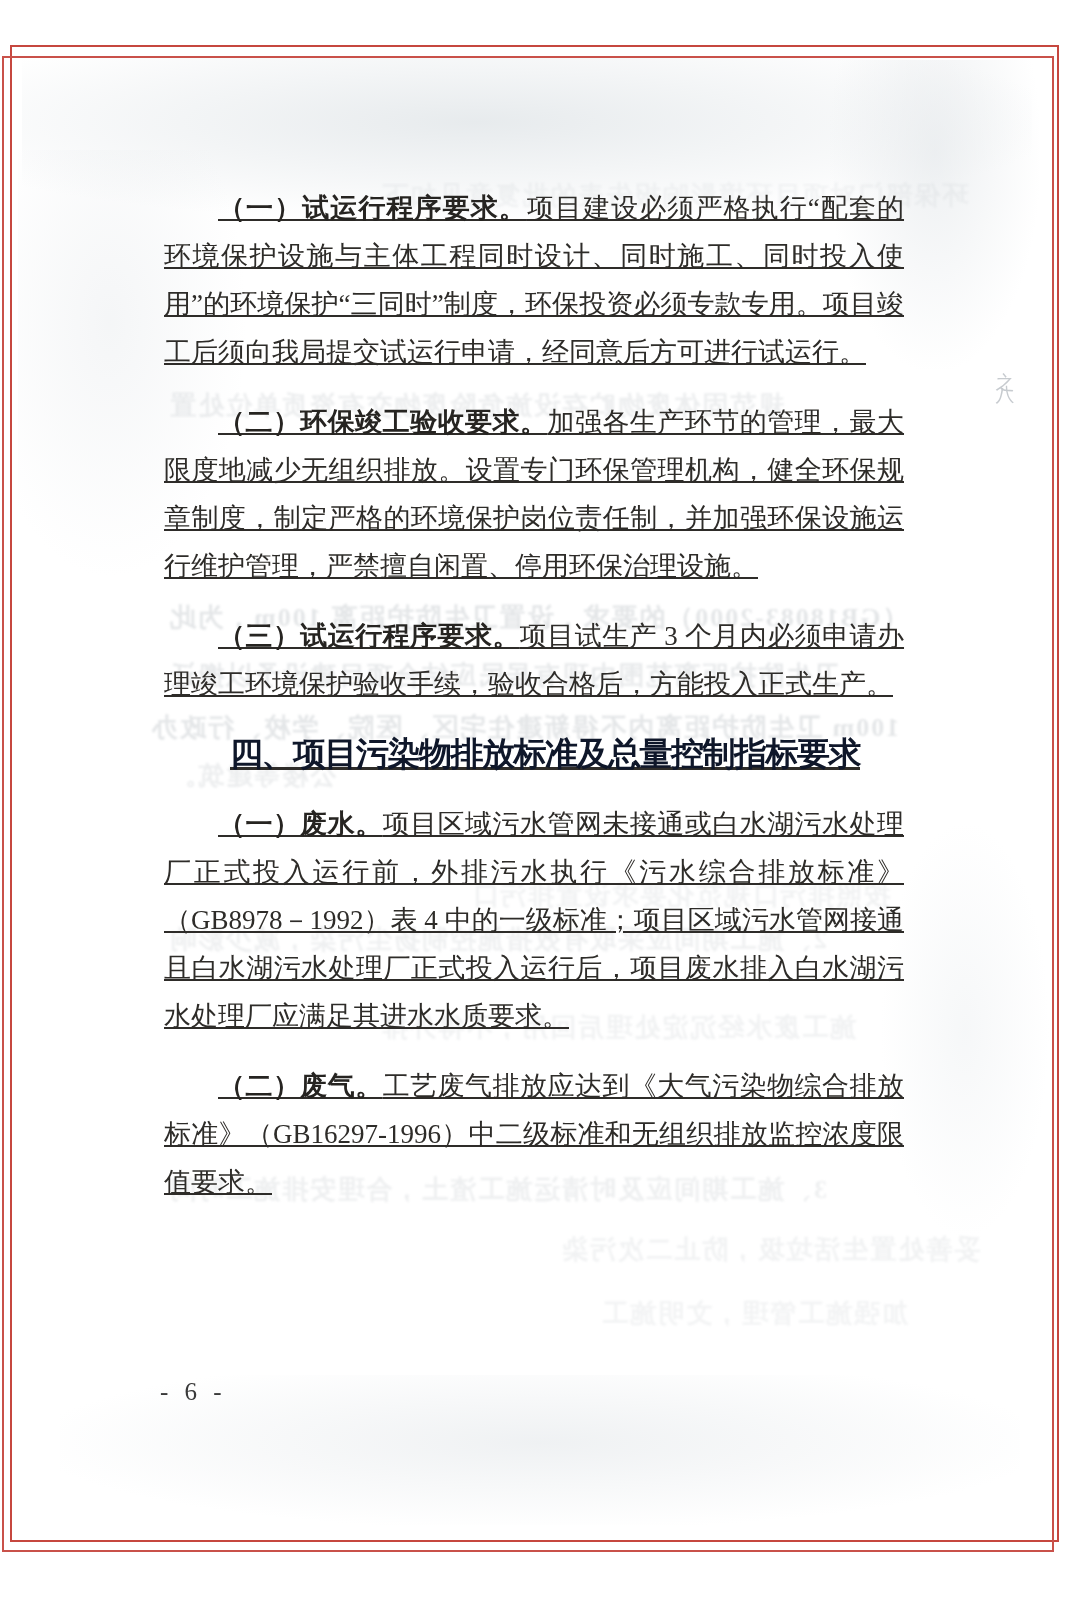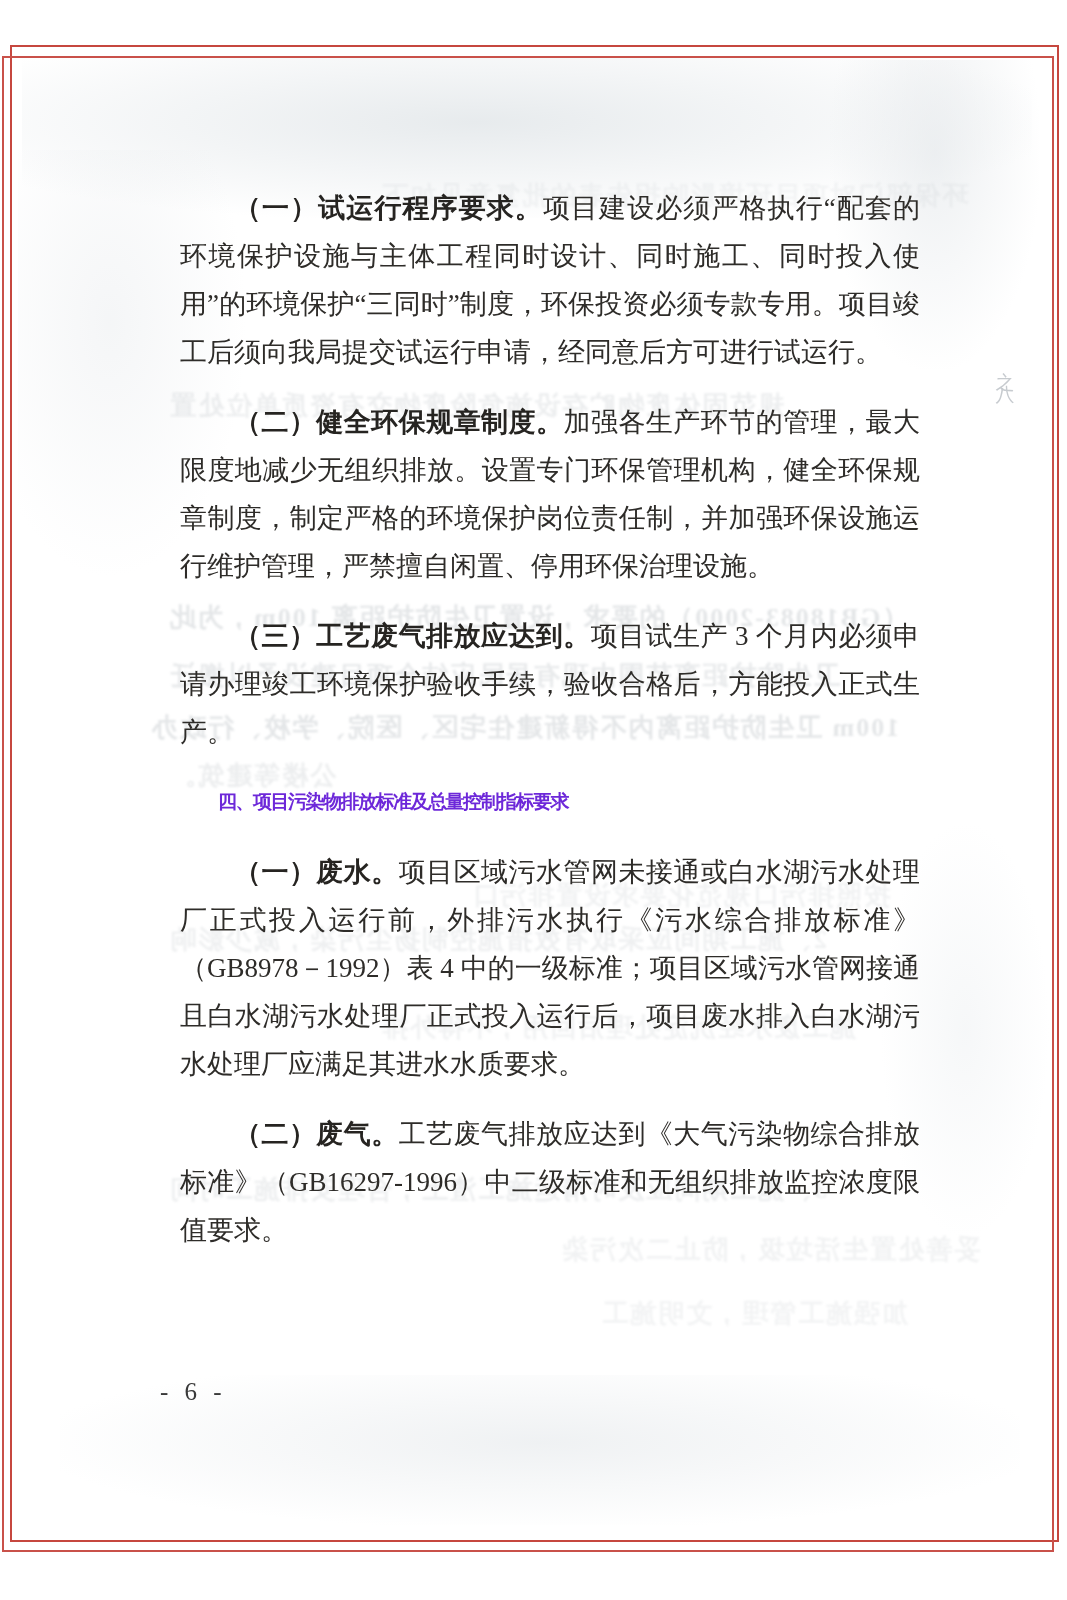--- a/index.html
+++ b/index.html
@@ -29,29 +29,29 @@
     color:#8e979e;filter:blur(1.2px);font-size:26px;letter-spacing:2px;
     pointer-events:none;font-weight:700;
   }
   .vmark{
     position:absolute;left:992px;top:356px;writing-mode:vertical-rl;
     font-size:19px;letter-spacing:14px;color:#848d97;opacity:.45;filter:blur(.6px);
     pointer-events:none;
   }
   
   .content{
-    position:absolute;left:180px;top:184px;width:740px;
-    font-size:27px;line-height:48px;color:#2e2c29;text-align:justify;
+    position:absolute;left:164px;top:184px;width:740px;
+    font-size:27px;line-height:48px;color:#2e2c29;text-align:justify;text-decoration:underline;
   }
   .content p{margin:0 0 22px 0;text-indent:2em;}
   .content p.last{margin-bottom:0;}
   .lead{font-weight:700;color:#262421;}
   .heading{
     margin:0 0 22px 0;text-indent:2em;font-family:"Liberation Sans","DejaVu Sans",sans-serif;
-    font-size:19px;line-height:48px;font-weight:700;letter-spacing:-1.5px;color:#6d28d9;
+    font-size:33px;line-height:48px;font-weight:700;letter-spacing:-1.5px;color:#0f172a;
   }
   .page-number{
     position:absolute;left:160px;top:1378px;font-size:25px;letter-spacing:5px;
     color:#3a3a3a;
   }
 </style>
 </head>
 <body>
 
 <div class="canvas">
@@ -76,23 +76,23 @@
   <div class="ghost" style="left:380px;top:1010px;opacity:.12">施工废水经沉淀处理后回用，不得外排</div>
   <div class="ghost" style="left:168px;top:1172px;opacity:.15">3、施工期间应及时清运施工渣土，合理安排施工时间</div>
   <div class="ghost" style="left:560px;top:1232px;opacity:.12">妥善处置生活垃圾，防止二次污染</div>
   <div class="ghost" style="left:600px;top:1296px;opacity:.11">加强施工管理，文明施工</div>
 
   <div class="vmark">之八</div>
 
   <main class="content">
     <p><span class="lead">（一）试运行程序要求。</span><span>项目建设必须严格执行“配套的环境保护设施与主体工程同时设计、同时施工、同时投入使用”的环境保护“三同时”制度，环保投资必须专款专用。项目竣工后须向我局提交试运行申请，经同意后方可进行试运行。</span></p>
 
-    <p><span class="lead">（二）健全环保规章制度。</span><span>加强各生产环节的管理，最大限度地减少无组织排放。设置专门环保管理机构，健全环保规章制度，制定严格的环境保护岗位责任制，并加强环保设施运行维护管理，严禁擅自闲置、停用环保治理设施。</span></p>
+    <p><span class="lead">（二）环保竣工验收要求。</span><span>加强各生产环节的管理，最大限度地减少无组织排放。设置专门环保管理机构，健全环保规章制度，制定严格的环境保护岗位责任制，并加强环保设施运行维护管理，严禁擅自闲置、停用环保治理设施。</span></p>
 
-    <p><span class="lead">（三）工艺废气排放应达到。</span><span>项目试生产 3 个月内必须申请办理竣工环境保护验收手续，验收合格后，方能投入正式生产。</span></p>
+    <p><span class="lead">（三）试运行程序要求。</span><span>项目试生产 3 个月内必须申请办理竣工环境保护验收手续，验收合格后，方能投入正式生产。</span></p>
 
     <h2 class="heading">四、项目污染物排放标准及总量控制指标要求</h2>
 
     <p><span class="lead">（一）废水。</span><span>项目区域污水管网未接通或白水湖污水处理厂正式投入运行前，外排污水执行《污水综合排放标准》（GB8978－1992）表 4 中的一级标准；项目区域污水管网接通且白水湖污水处理厂正式投入运行后，项目废水排入白水湖污水处理厂应满足其进水水质要求。</span></p>
 
     <p><span class="lead">（二）废气。</span><span>工艺废气排放应达到《大气污染物综合排放标准》（GB16297-1996）中二级标准和无组织排放监控浓度限值要求。</span></p>
 
   </main>
 
   <div class="page-number">- 6 -</div>

